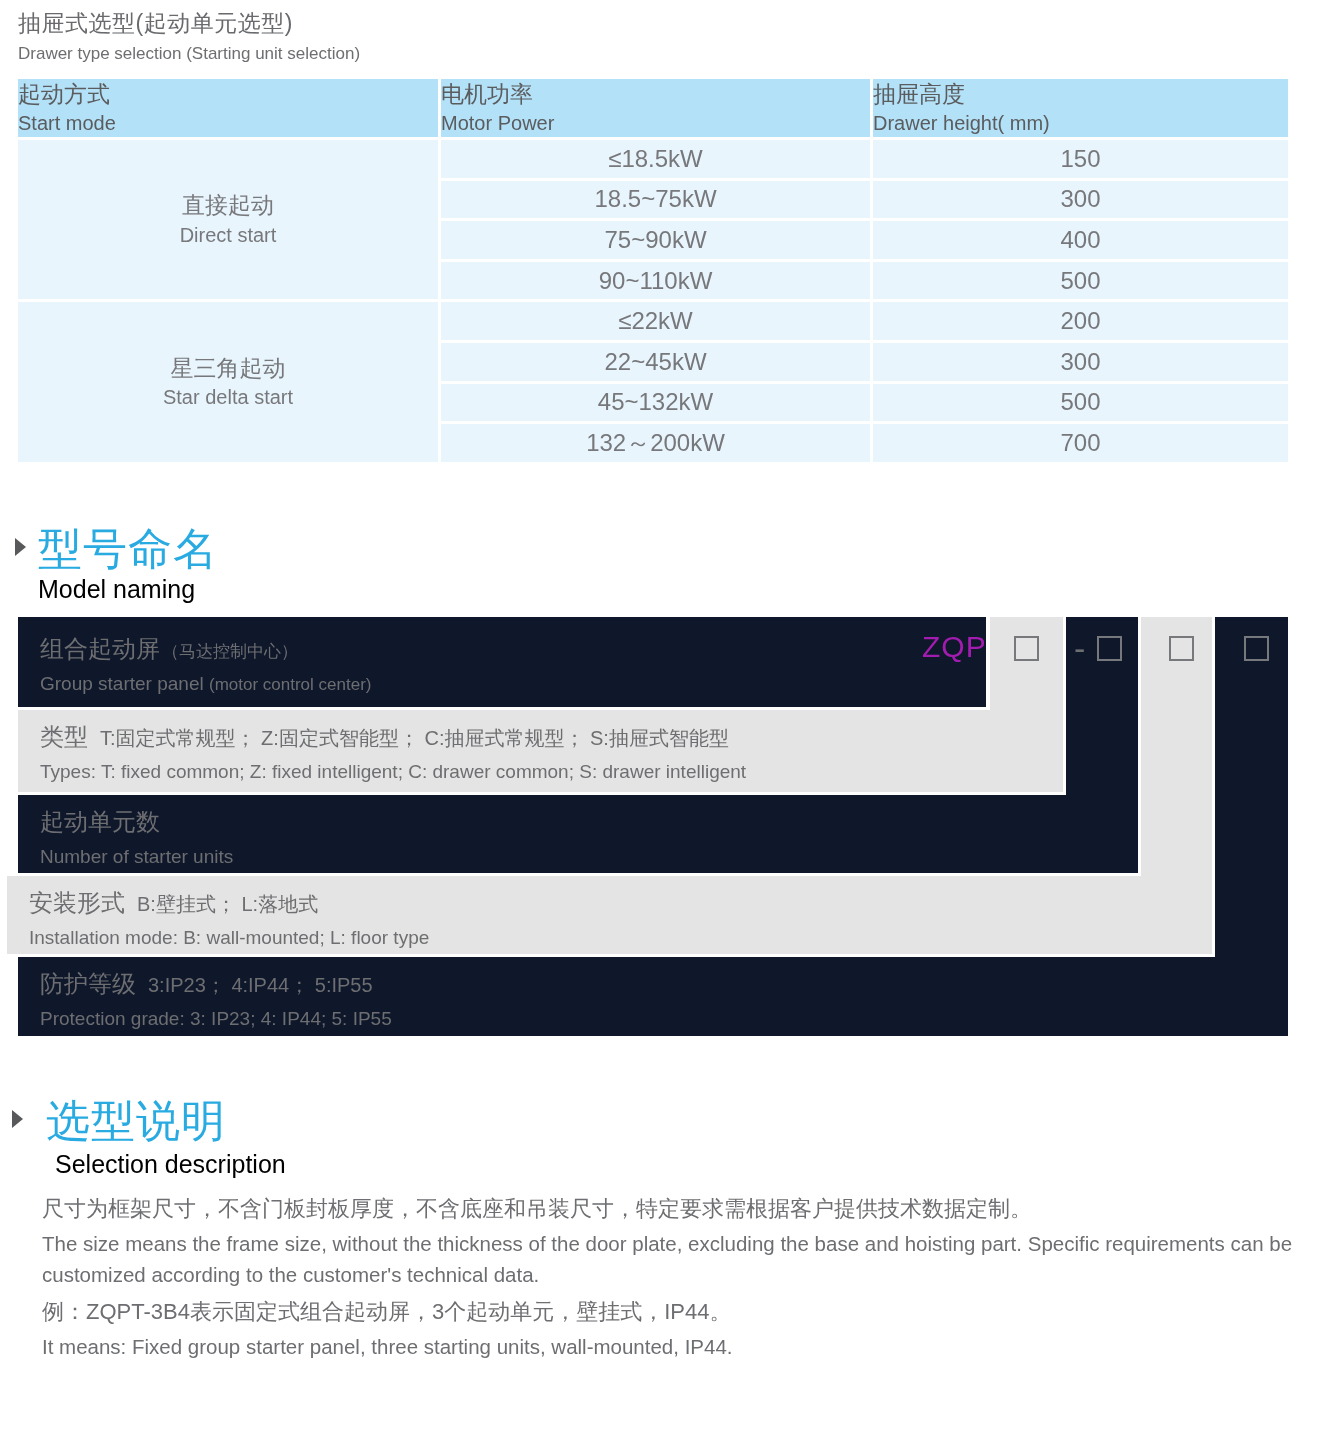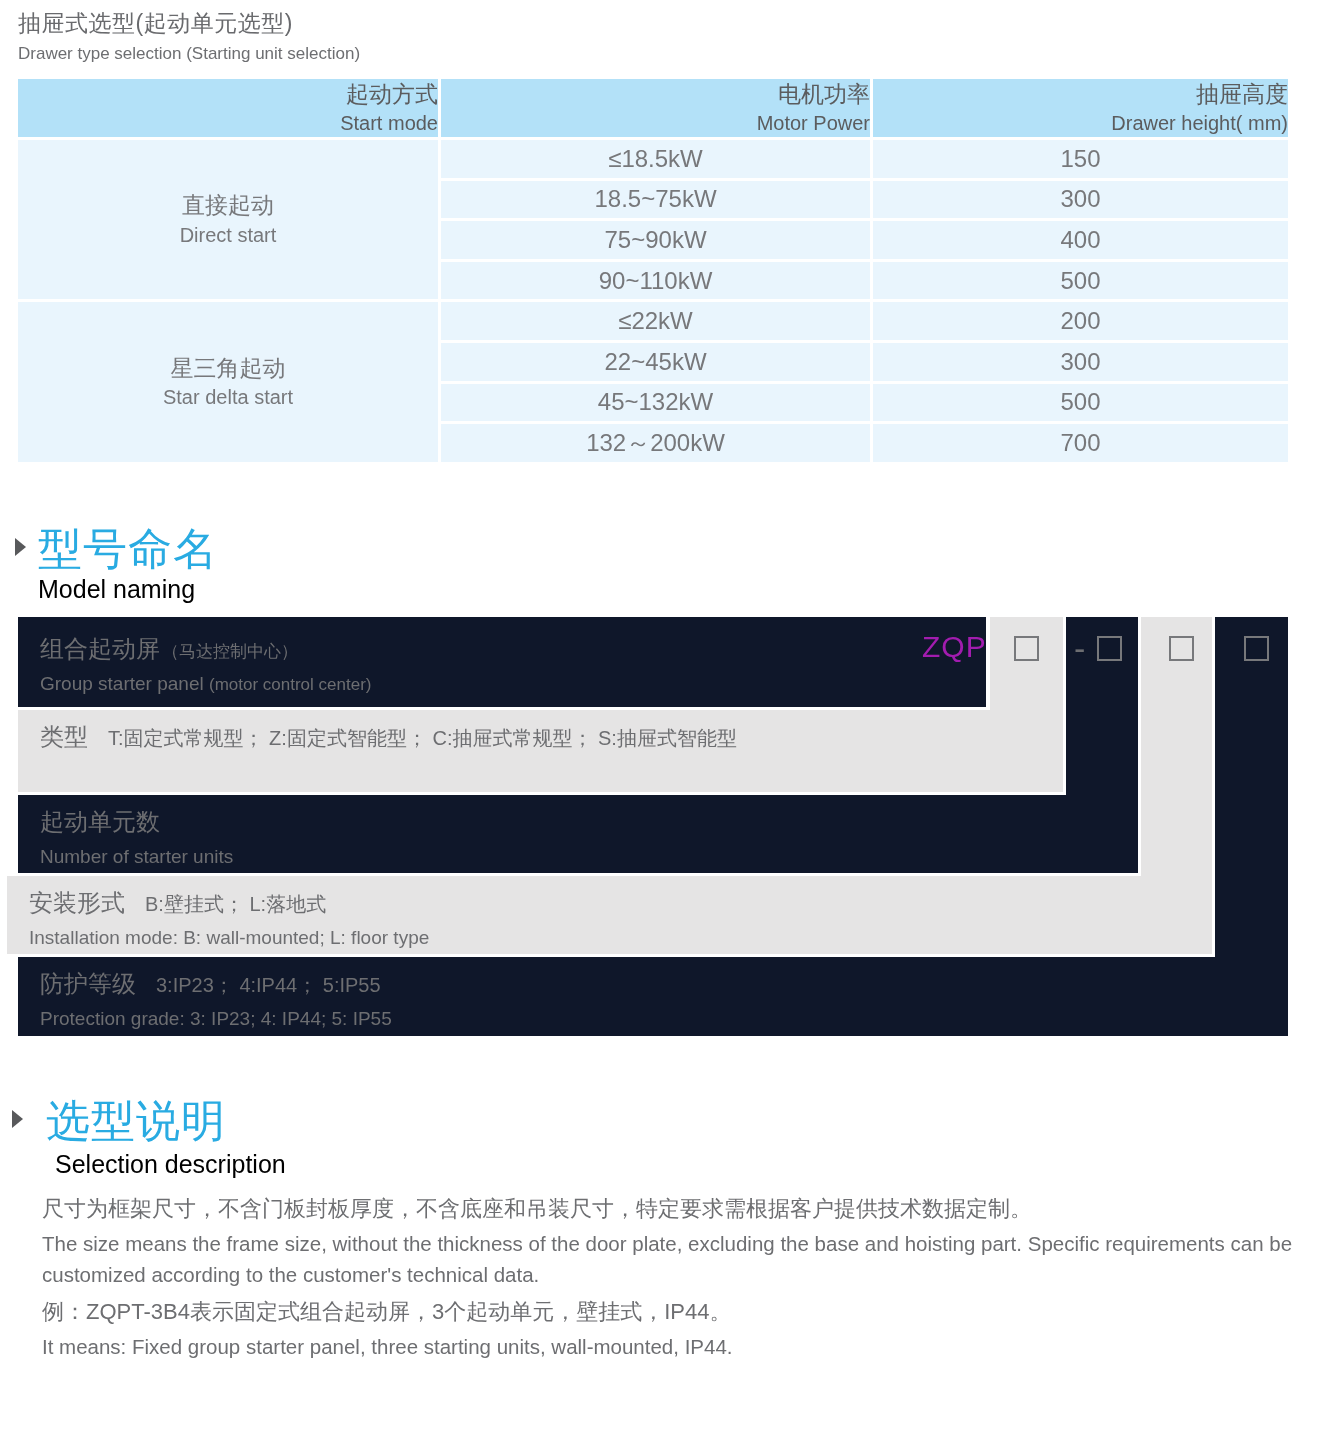--- a/index.html
+++ b/index.html
@@ -7,40 +7,40 @@
   .page{position:relative;width:1322px;height:1436px;background:#ffffff;overflow:hidden;}
 
   
   .doc-title{position:absolute;left:18px;top:8px;}
   .doc-title .zh{font-size:23px;color:#696a6d;letter-spacing:.5px;}
   .doc-title .en{font-size:17px;color:#6d6e71;margin-top:5px;}
 
   
   .sel-table{position:absolute;left:18px;top:79px;display:grid;
     grid-template-columns:420px 429px 415px;grid-template-rows:58px repeat(8,37.6px);gap:3px;}
-  .th{background:#b3e1f8;display:flex;flex-direction:column;justify-content:center;align-items:flex-end;color:#5b5c5e;line-height:1.2;}
+  .th{background:#b3e1f8;display:flex;flex-direction:column;justify-content:center;align-items:flex-start;color:#5b5c5e;line-height:1.2;}
   .th .zh{font-size:23px;}
   .th .en{font-size:20px;margin-top:2px;}
   .td{background:#e9f5fd;display:flex;justify-content:center;align-items:center;font-size:24px;color:#77787b;}
   .td.mode{flex-direction:column;grid-row:span 4;line-height:1.25;}
   .td.mode .zh{font-size:23px;}
   .td.mode .en{font-size:20px;margin-top:3px;}
 
   
   .tri{position:absolute;width:0;height:0;border-top:9px solid transparent;border-bottom:9px solid transparent;border-left:11px solid #58595b;}
   .h-zh{position:absolute;font-size:44px;color:#29abe2;letter-spacing:1px;white-space:nowrap;}
   .h-en{position:absolute;font-size:25px;color:#000000;white-space:nowrap;}
 
   
   .band,.strip{position:absolute;box-sizing:border-box;}
   .blue{background:#0f172a;}
   .gray{background:#e5e4e4;}
   .band{padding:11px 0 0 22px;overflow:hidden;}
   .band .l1{font-size:24px;color:#6d6e71;white-space:nowrap;}
-  .band .l1 .sub{font-size:20px;margin-left:20px;}
+  .band .l1 .sub{font-size:20px;margin-left:12px;}
   .band .l1 .sub-sm{font-size:17px;margin-left:2px;}
   .band .l2{font-size:19px;color:#6d6e71;margin-top:8px;white-space:nowrap;}
   .band .l2 .sub-sm{font-size:17px;}
   .mn-code{position:absolute;font-size:30px;color:#a21caf;letter-spacing:1px;}
   .mn-minus{position:absolute;font-size:34px;color:#6d6e71;line-height:1;}
   .mn-box{position:absolute;width:21px;height:21px;border:2px solid #77787b;background:transparent;}
 
   
   .para{position:absolute;left:42px;top:1192px;width:1252px;}
   .para .zh{font-size:22px;line-height:1.5;margin-bottom:4px;}
@@ -112,20 +112,21 @@
     </div>
     <div class="l2">
       <span>Group starter panel</span> <span class="sub-sm">(motor control center)</span>
     </div>
   </div>
 
   <div class="band gray" style="left:18px;top:710px;width:1045px;height:82px;">
     <div class="l1">
       <span>类型</span><span class="sub">T:固定式常规型； Z:固定式智能型； C:抽屉式常规型； S:抽屉式智能型</span>
     </div>
+    <div class="l2"><span>Types: T: fixed common; Z: fixed intelligent; C: drawer common; S: drawer intelligent</span></div>
   </div>
 
   <div class="band blue" style="left:18px;top:795px;width:1120px;height:78px;">
     <div class="l1">
       <span>起动单元数</span><span class="sub"></span>
     </div>
     <div class="l2"><span>Number of starter units</span></div>
   </div>
 
   <div class="band gray" style="left:7px;top:876px;width:1194px;height:78px;">

